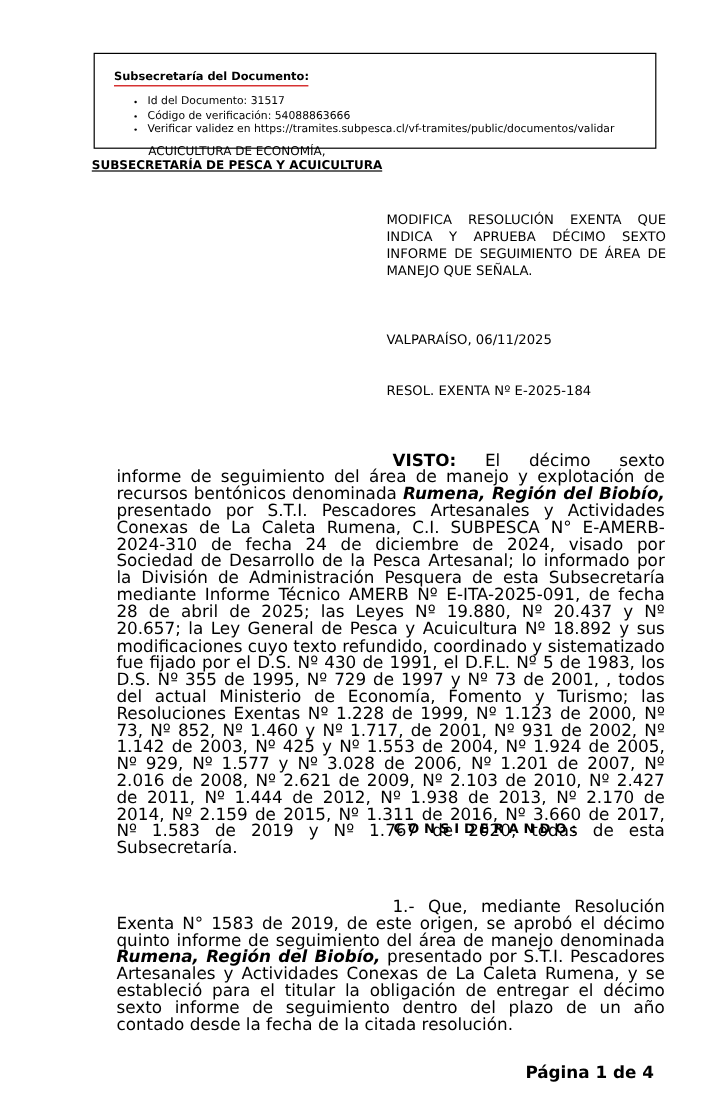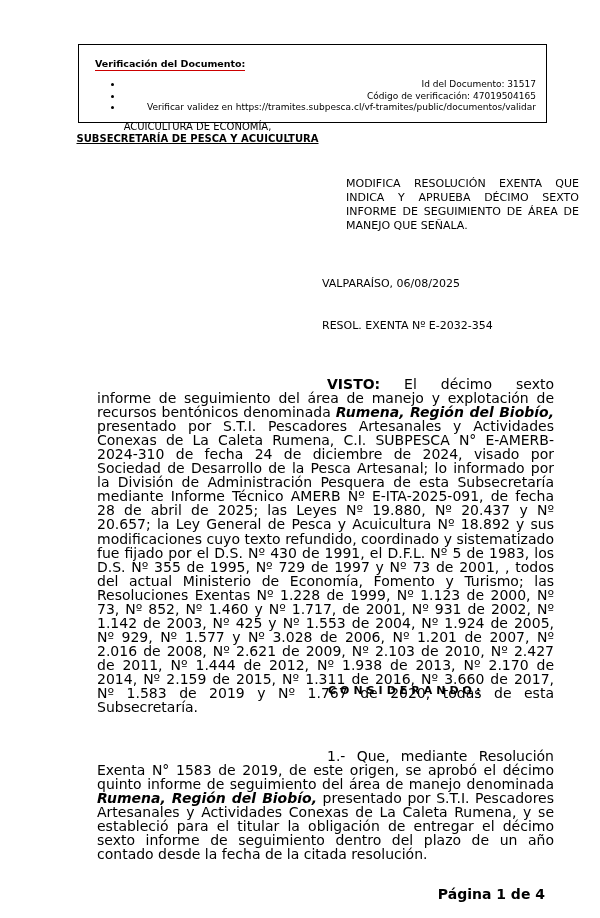--- a/index.html
+++ b/index.html
@@ -21,31 +21,31 @@
   .verify-title {
     font-size:9.5px; font-weight:bold;
     display:inline-block;
     border-bottom:1.5px solid #cc0000;
     padding-bottom:1px;
   }
   .verify-list {
     margin:8px 0 0 0; padding:0 0 0 28px;
     font-size:9px; line-height:11.5px;
   }
-  .verify-list li { margin:0; padding:0;text-align:right; }
+  .verify-list li { margin:0; padding:0; }
   
   .letterhead {
     position:absolute; top:121px; left:55px; width:285px;
     text-align:center; font-size:10px; line-height:11.5px;
   }
   .letterhead .subsec { font-weight:bold; text-decoration:underline; }
   
   .subject {
     position:absolute; top:177px; left:322px; width:233px;
-    font-size:11px; line-height:14px; text-align:justify;margin-left:24px;
+    font-size:11px; line-height:14px; text-align:justify;
   }
   .place-date { position:absolute; top:277px; left:322px; font-size:11px; }
   .resol      { position:absolute; top:319px; left:322px; font-size:11px; }
   
   .body-par {
     position:absolute; left:97px; width:457px;
     font-size:14px; line-height:14.05px;
     text-align:justify; text-indent:230px;
     margin:0;
   }
@@ -62,38 +62,38 @@
     position:absolute; top:886px; left:0; right:55px;
     text-align:right; font-size:14px; font-weight:bold;
   }
 </style>
 </head>
 <body>
 
 <div class="page">
 
   <div class="verify-box">
-    <span class="verify-title">Verificación del Documento:</span>
+    <span class="verify-title">Subsecretaría del Documento:</span>
     <ul class="verify-list">
       <li>Id del Documento: 31517</li>
-      <li>Código de verificación: 47019504165</li>
+      <li>Código de verificación: 54088863666</li>
       <li>Verificar validez en https://tramites.subpesca.cl/vf-tramites/public/documentos/validar</li>
     </ul>
   </div>
 
   <div class="letterhead">
     <div>ACUICULTURA DE ECONOMÍA,</div>
     <div class="subsec">SUBSECRETARÍA DE PESCA Y ACUICULTURA</div>
   </div>
 
   <div class="subject">MODIFICA RESOLUCIÓN EXENTA QUE INDICA Y APRUEBA DÉCIMO SEXTO INFORME DE SEGUIMIENTO DE ÁREA DE MANEJO QUE SEÑALA.</div>
 
-  <div class="place-date">VALPARAÍSO, 06/08/2025</div>
+  <div class="place-date">VALPARAÍSO, 06/11/2025</div>
 
-  <div class="resol">RESOL. EXENTA Nº E-2032-354</div>
+  <div class="resol">RESOL. EXENTA Nº E-2025-184</div>
 
   <p class="body-par visto-par">
     <span class="b">VISTO:</span><span> El décimo sexto informe de seguimiento del área de manejo y explotación de recursos bentónicos denominada </span><span class="bi">Rumena, Región del Biobío,</span><span> presentado por S.T.I. Pescadores Artesanales y Actividades Conexas de La Caleta Rumena, C.I. SUBPESCA N° E-AMERB-2024-310 de fecha 24 de diciembre de 2024, visado por Sociedad de Desarrollo de la Pesca Artesanal; lo informado por la División de Administración Pesquera de esta Subsecretaría mediante Informe Técnico AMERB Nº E-ITA-2025-091, de fecha 28 de abril de 2025; las Leyes Nº 19.880, Nº 20.437 y Nº 20.657; la Ley General de Pesca y Acuicultura Nº 18.892 y sus modificaciones cuyo texto refundido, coordinado y sistematizado fue fijado por el D.S. Nº 430 de 1991, el D.F.L. Nº 5 de 1983, los D.S. Nº 355 de 1995, Nº 729 de 1997 y Nº 73 de 2001, , todos del actual Ministerio de Economía, Fomento y Turismo; las Resoluciones Exentas Nº 1.228 de 1999, Nº 1.123 de 2000, Nº 73, Nº 852, Nº 1.460 y Nº 1.717, de 2001, Nº 931 de 2002, Nº 1.142 de 2003, Nº 425 y Nº 1.553 de 2004, Nº 1.924 de 2005, Nº 929, Nº 1.577 y Nº 3.028 de 2006, Nº 1.201 de 2007, Nº 2.016 de 2008, Nº 2.621 de 2009, Nº 2.103 de 2010, Nº 2.427 de 2011, Nº 1.444 de 2012, Nº 1.938 de 2013, Nº 2.170 de 2014, Nº 2.159 de 2015, Nº 1.311 de 2016, Nº 3.660 de 2017, Nº 1.583 de 2019 y Nº 1.767 de 2020, todas de esta Subsecretaría.</span>
   </p>
 
   <div class="cons-heading">CONSIDERANDO:</div>
 
   <p class="body-par cons-par">
     <span>1.- Que, mediante Resolución Exenta N° 1583 de 2019, de este origen, se aprobó el décimo quinto informe de seguimiento del área de manejo denominada </span><span class="bi">Rumena, Región del Biobío,</span><span> presentado por S.T.I. Pescadores Artesanales y Actividades Conexas de La Caleta Rumena, y se estableció para el titular la obligación de entregar el décimo sexto informe de seguimiento dentro del plazo de un año contado desde la fecha de la citada resolución.</span>
   </p>

